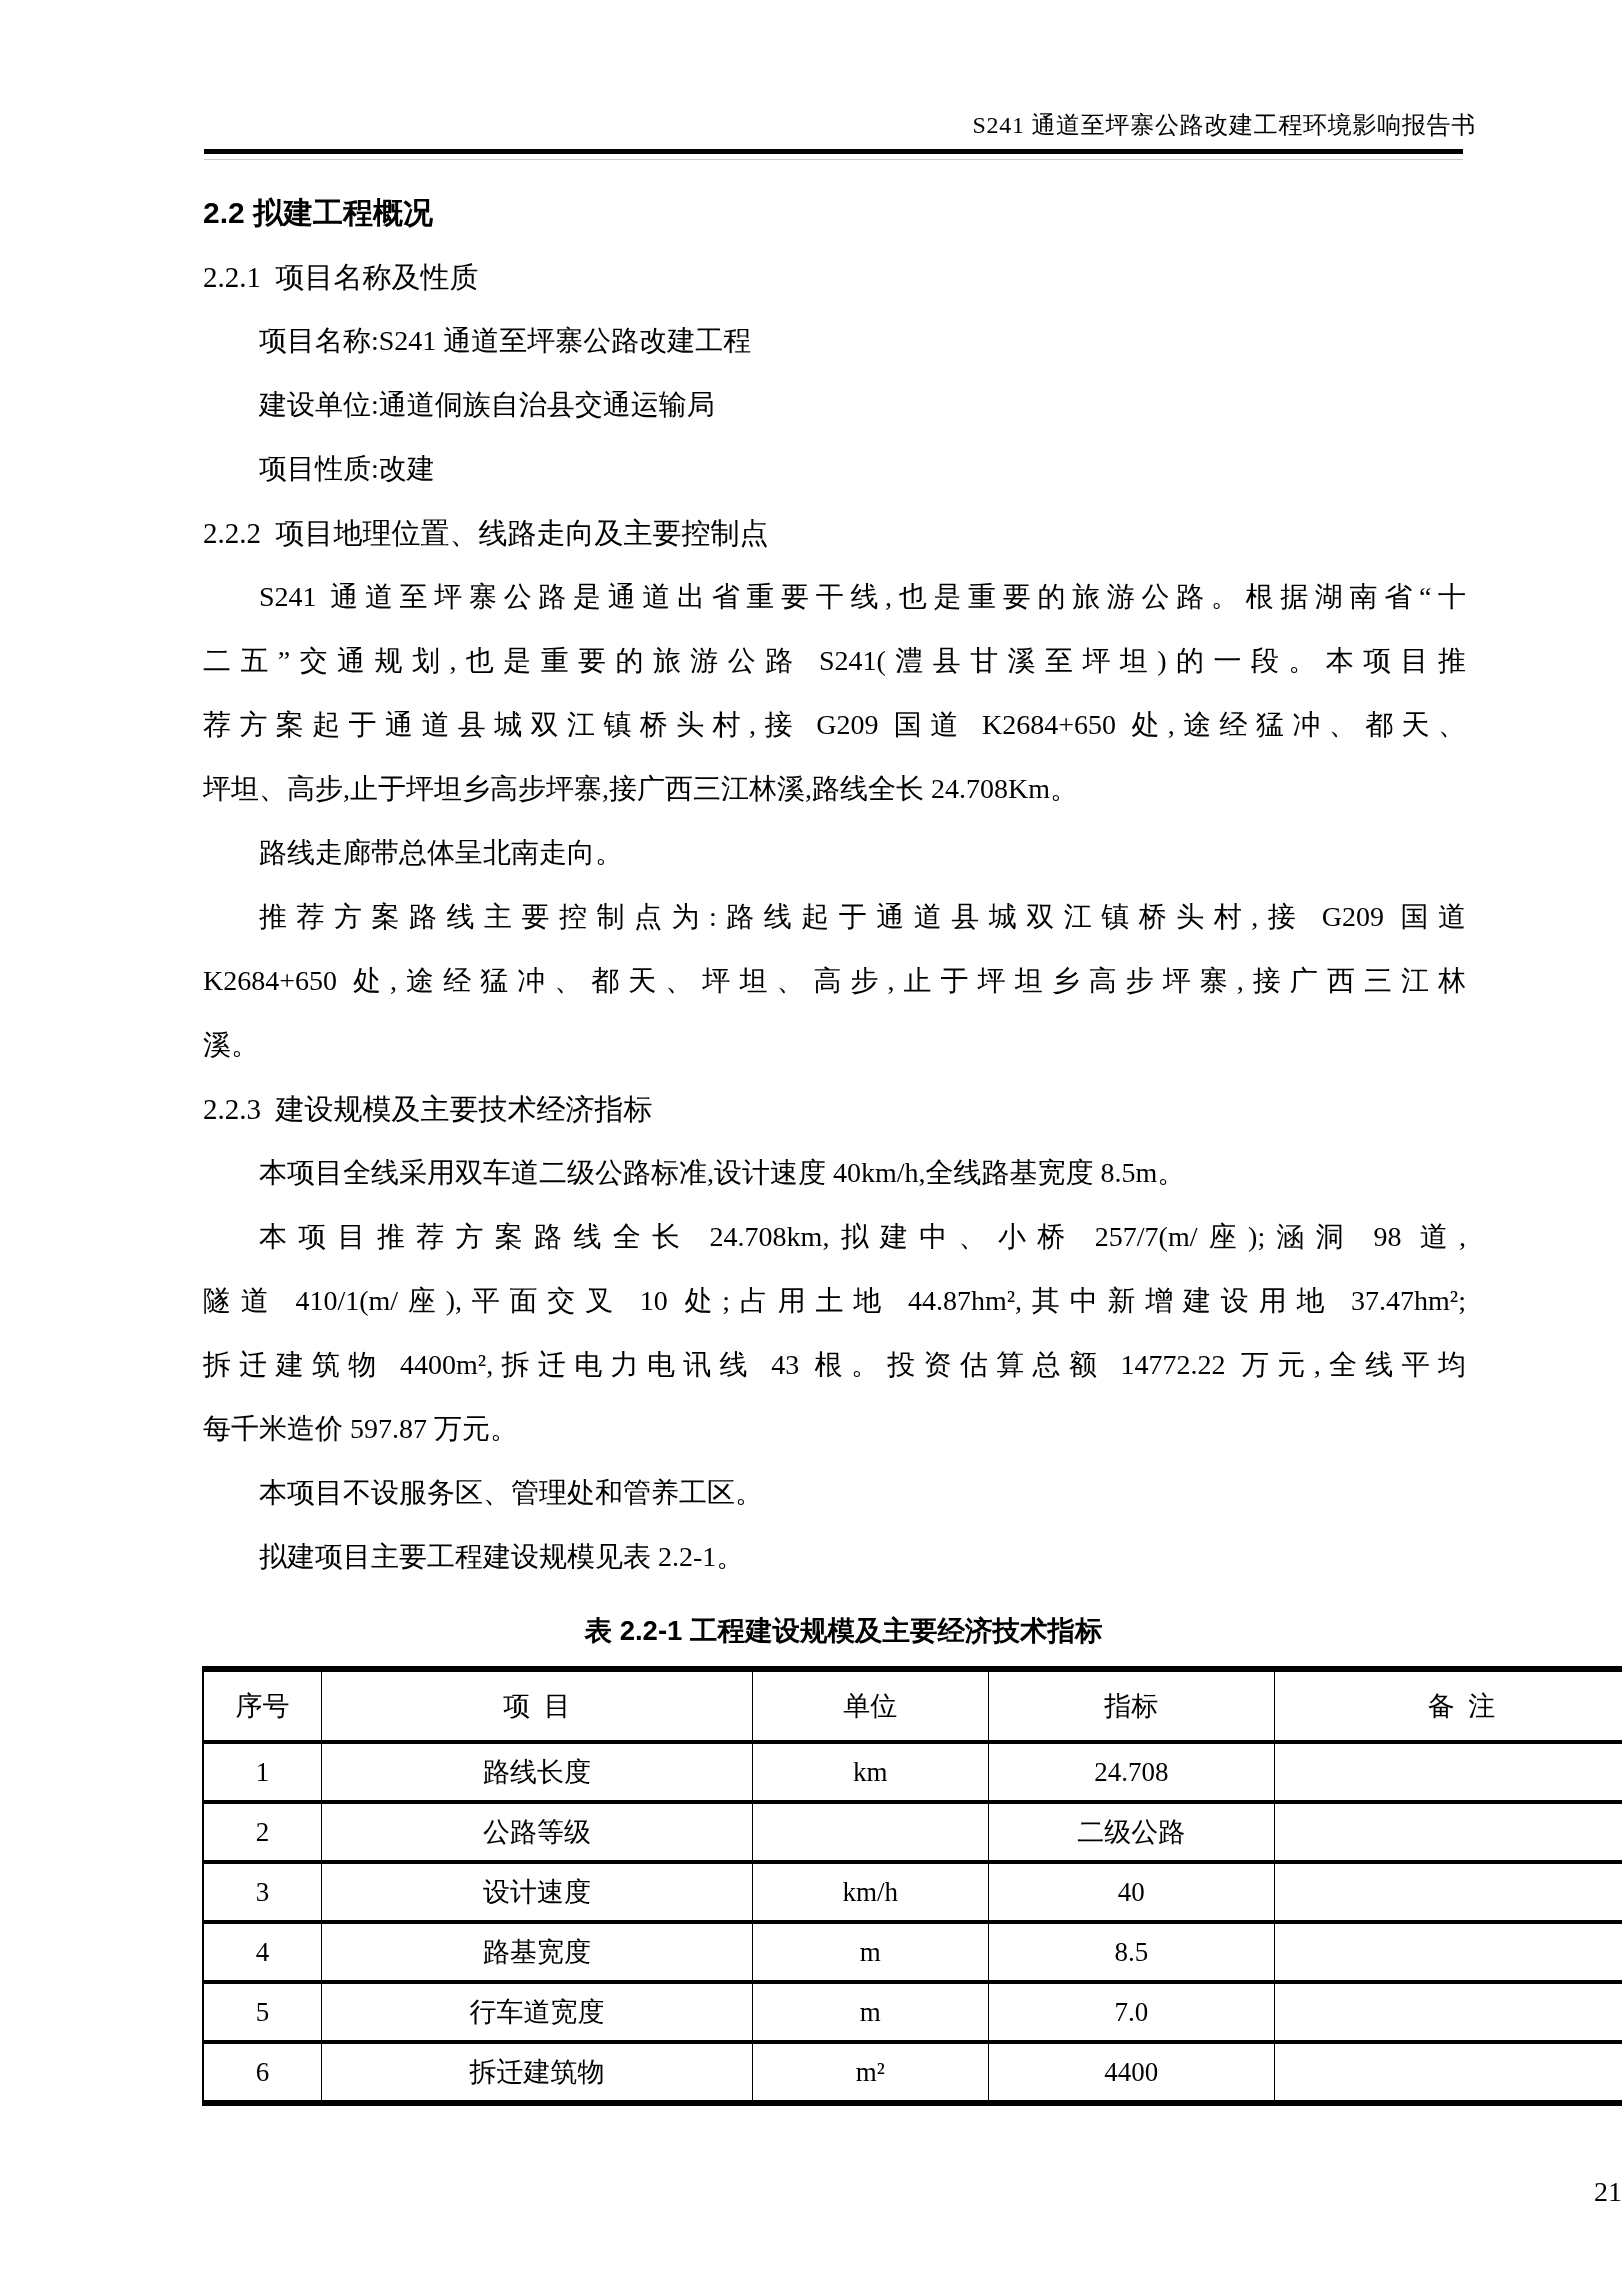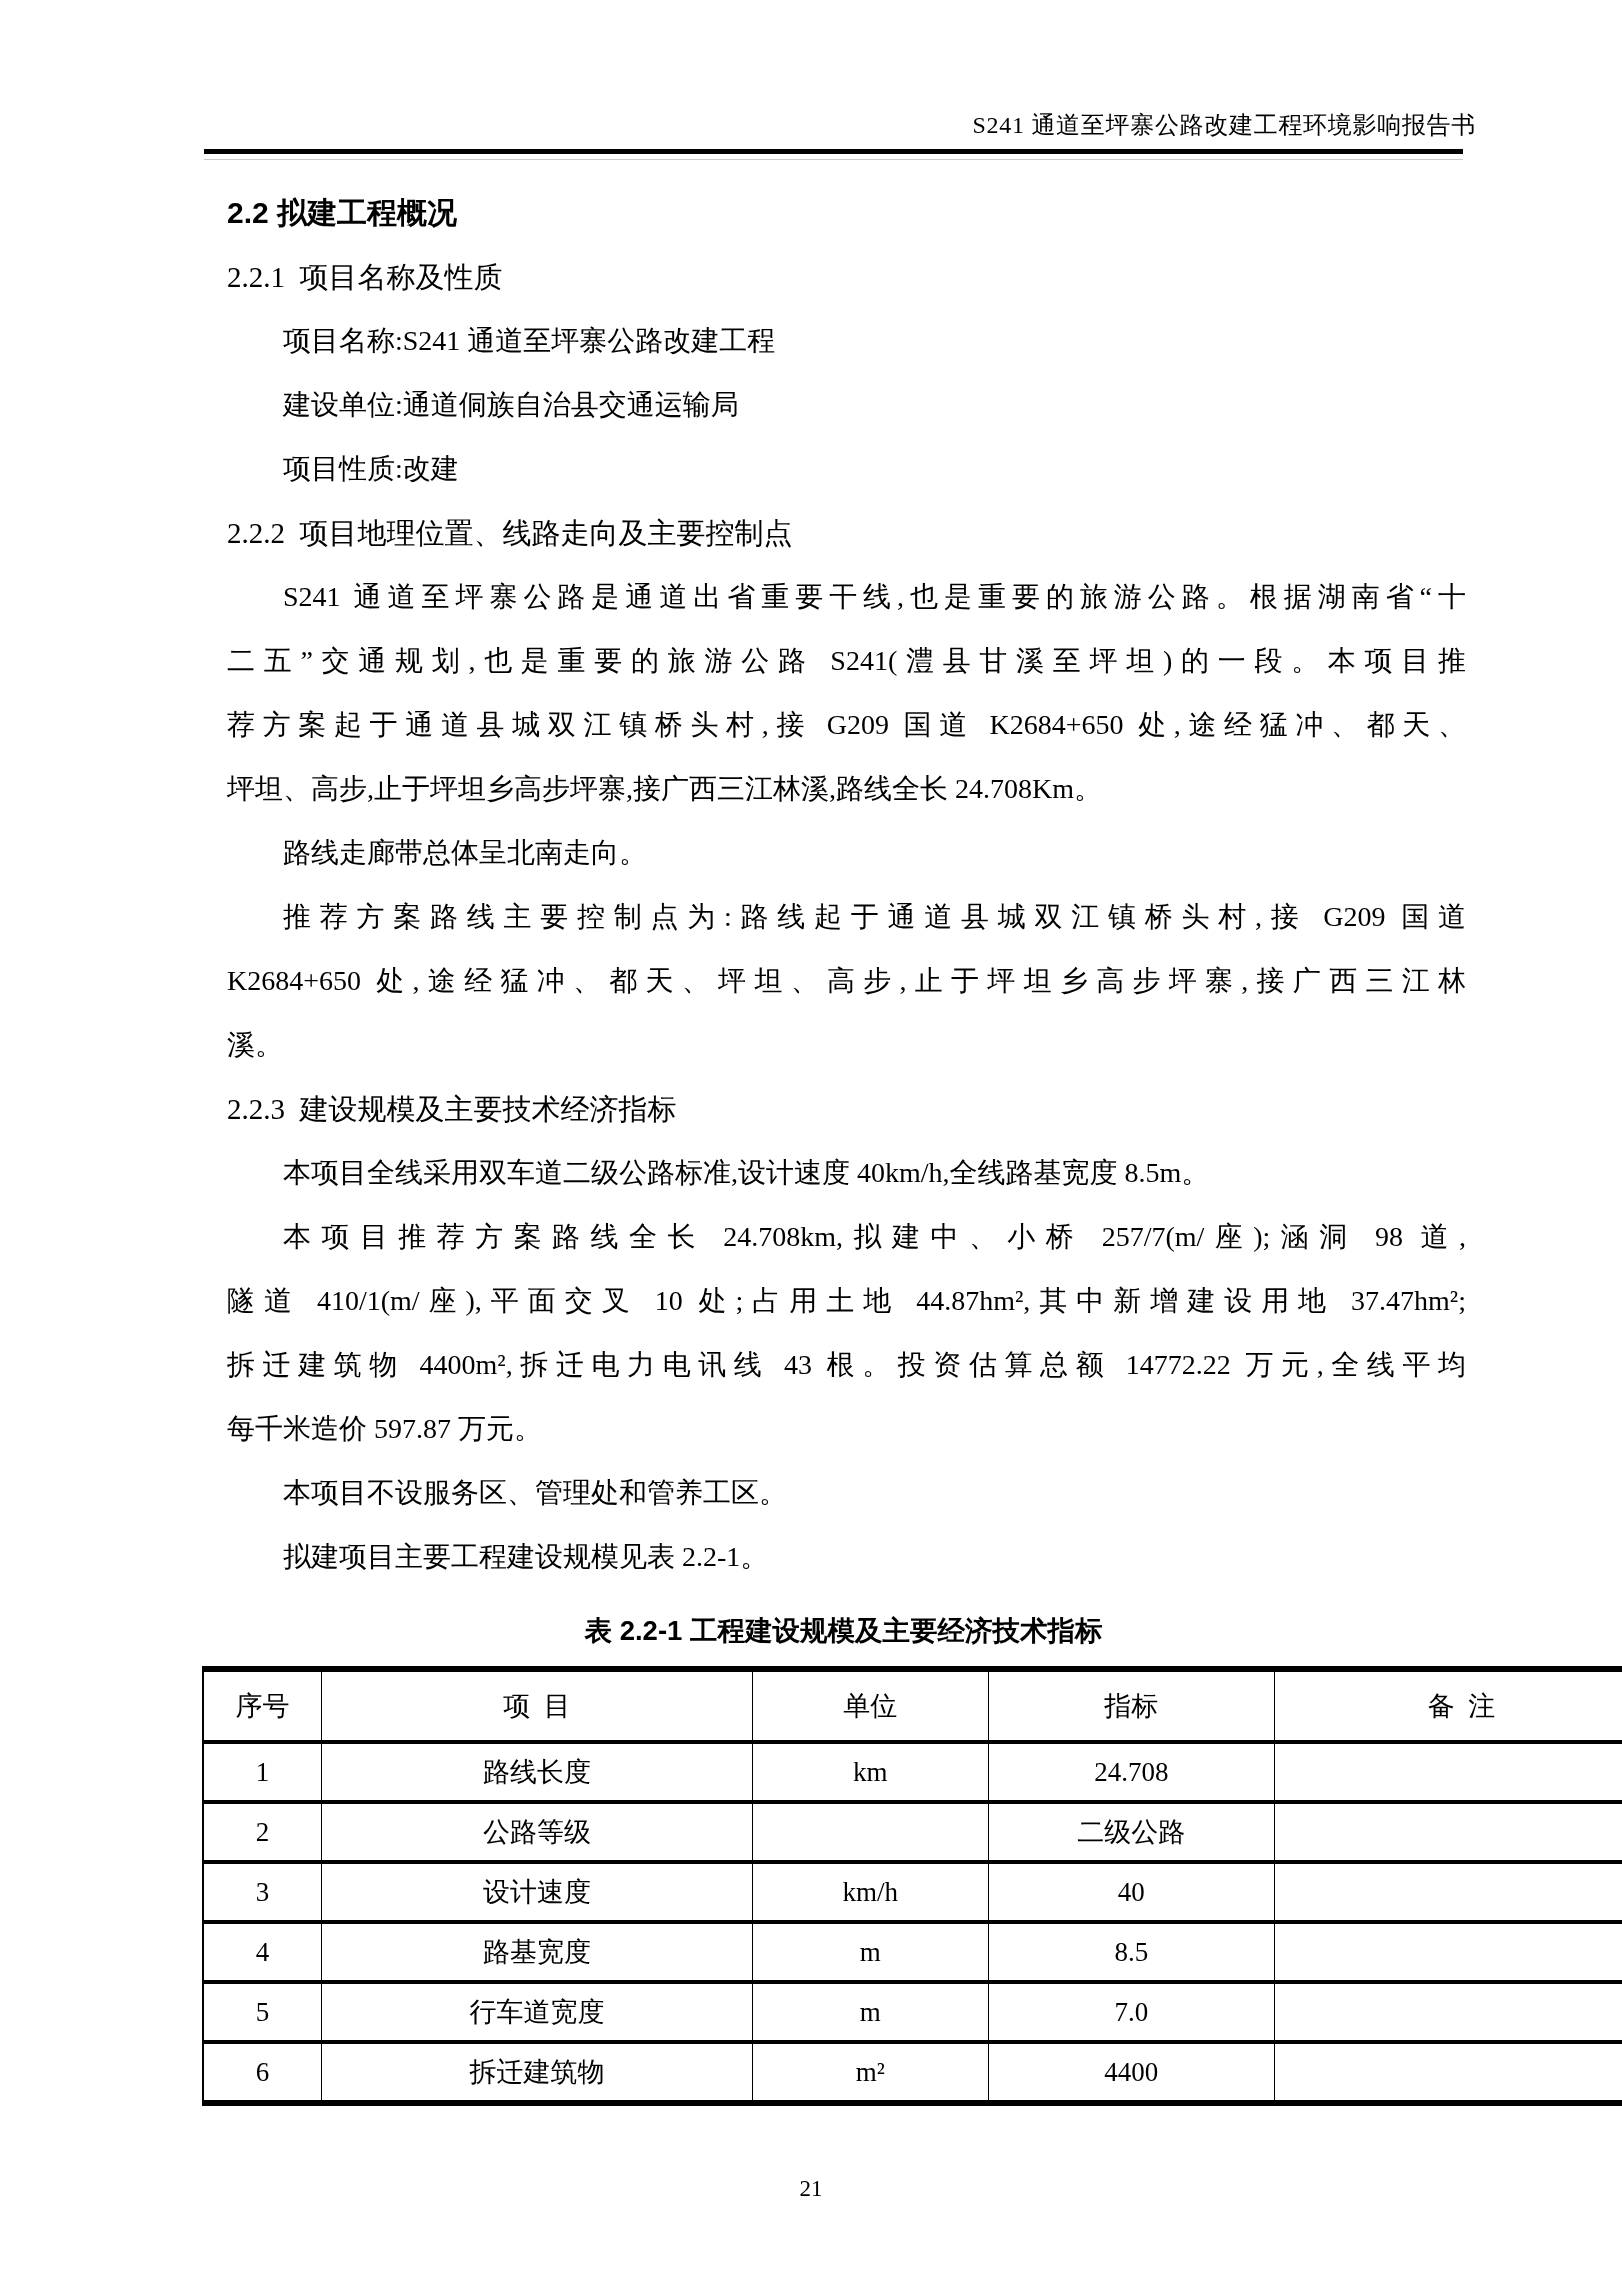--- a/index.html
+++ b/index.html
@@ -47,21 +47,20 @@
     position: absolute;
     left: 203px;
     top: 181px;
     width: 1263px;
   }
   .line {
     height: 64px;
     line-height: 64px;
     font-size: 28px;
     white-space: pre;
-    margin-left: 24px;
   }
   .line.h1 {
     font-family: "Liberation Sans", "DejaVu Sans", sans-serif;
     font-weight: bold;
     font-size: 30px;
   }
   .line.h2 {
     font-size: 29px;
   }
   .line.indent {
@@ -116,22 +115,22 @@
   }
   table.spec tbody td {
     height: 56px;
   }
   
   .page-number {
     position: absolute;
     left: 0;
     width: 100%;
     top: 2176px;
-    text-align: center;
-    font-size: 23px;
+    text-align: right;
+    font-size: 28px;
   }
 </style>
 </head>
 <body>
 
 <div class="page">
 
   <div class="header-title">S241 通道至坪寨公路改建工程环境影响报告书</div>
   <div class="header-rule"></div>
   <div class="header-rule-shadow"></div>

